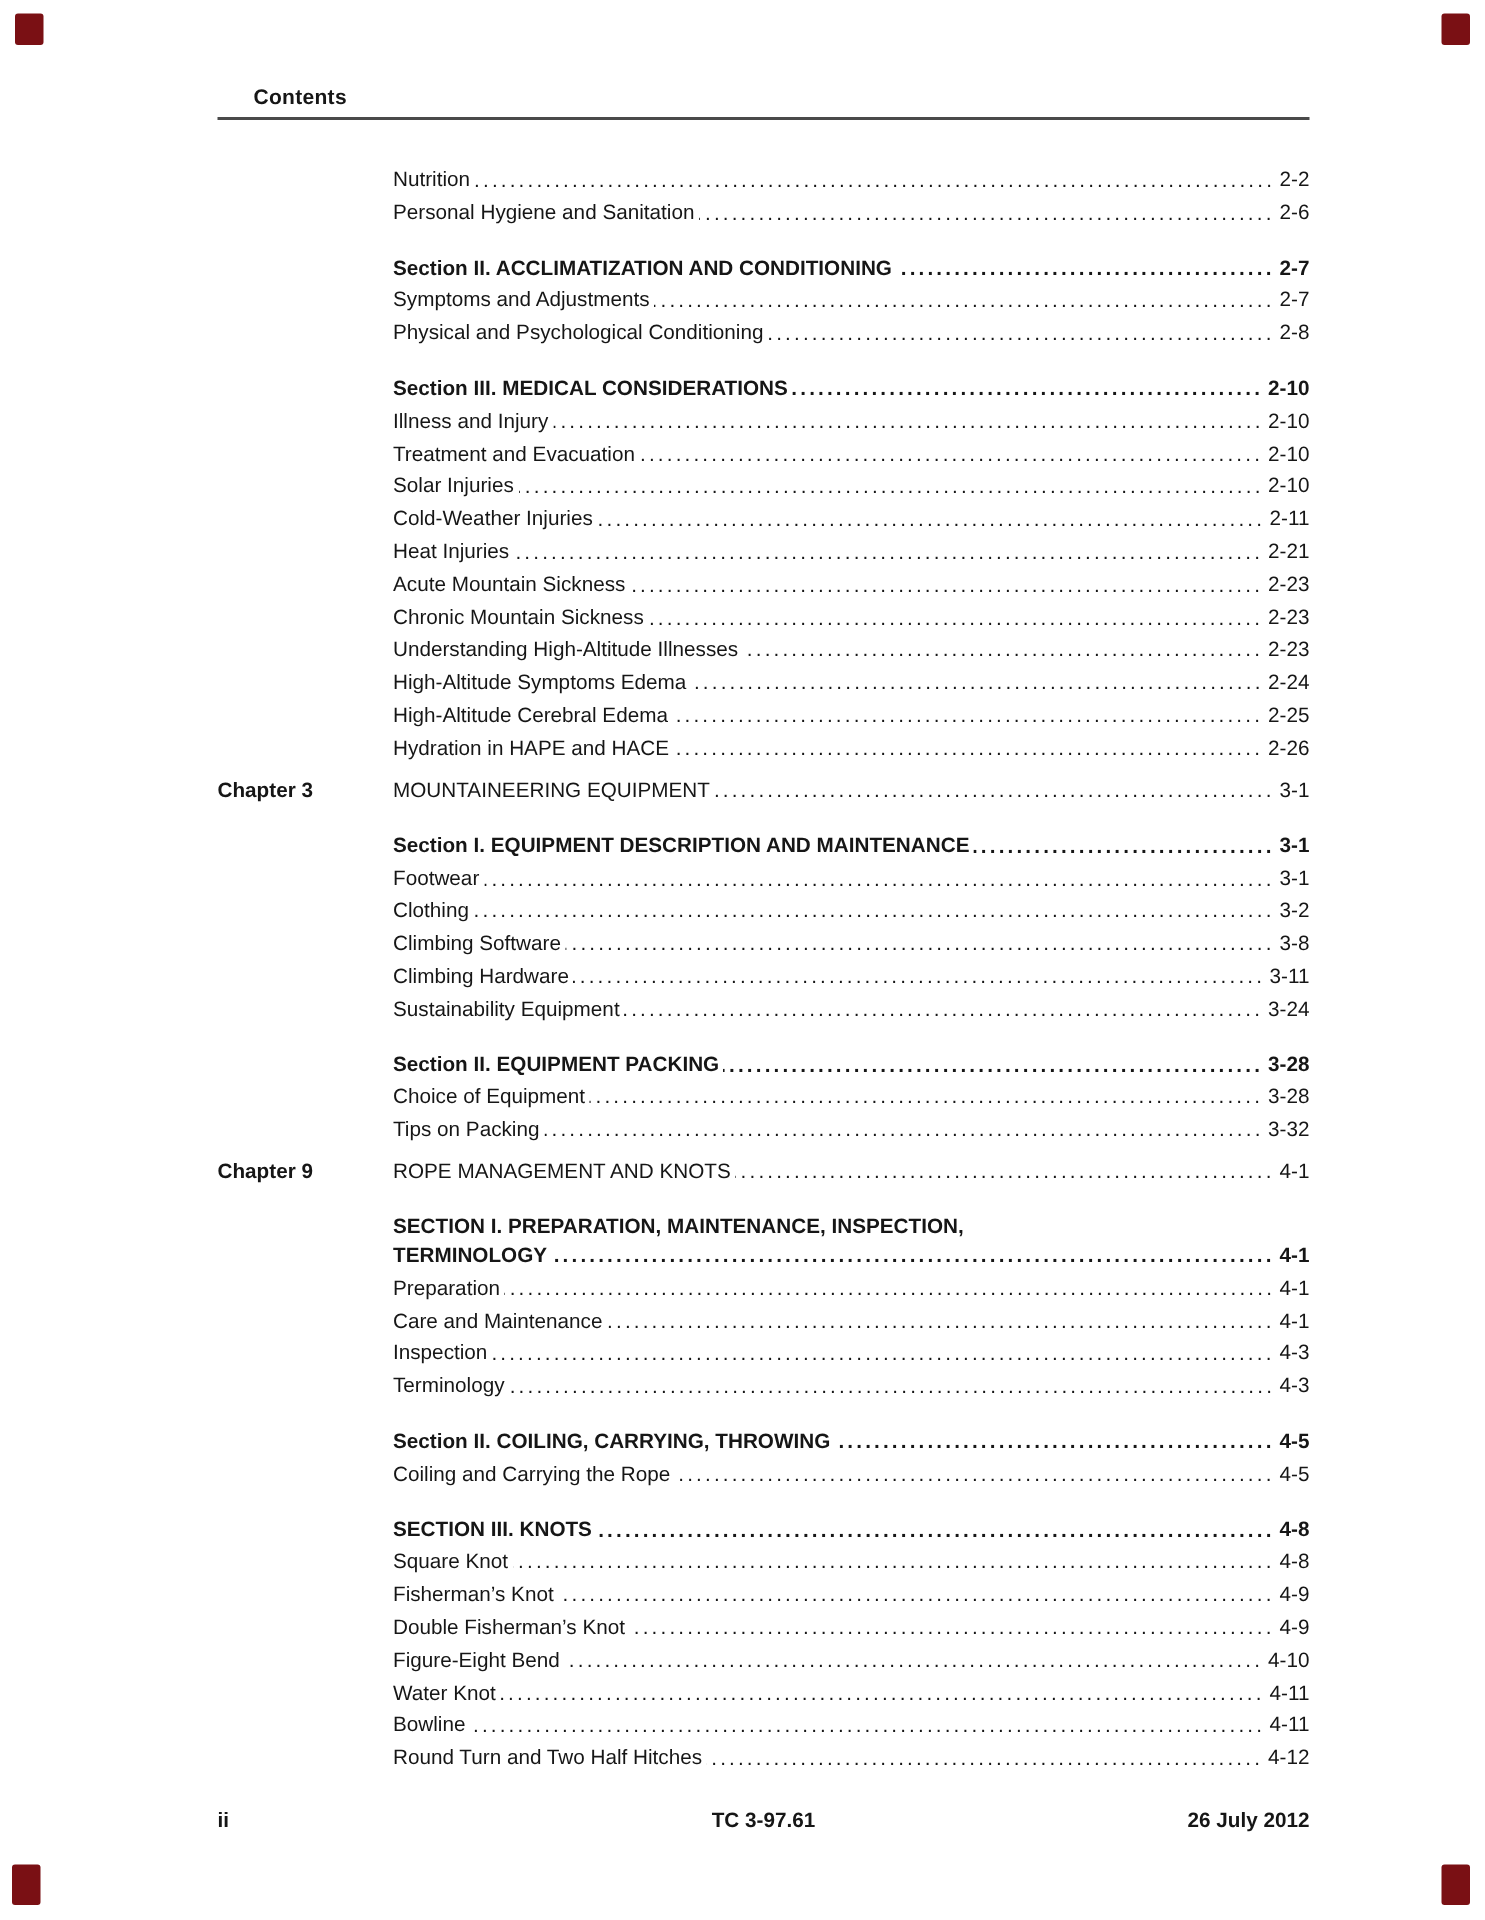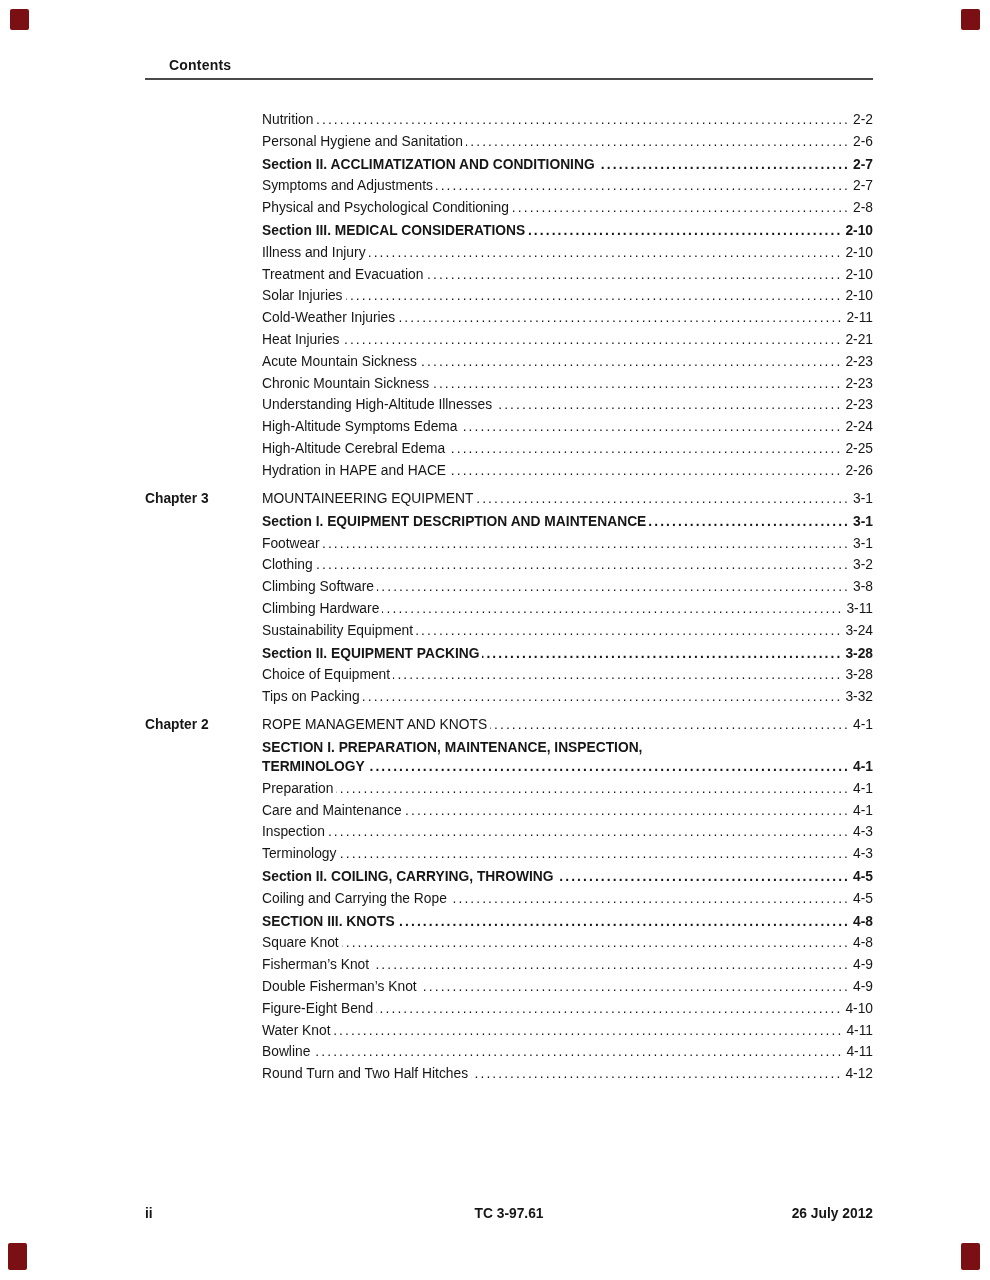--- a/index.html
+++ b/index.html
@@ -51,21 +51,21 @@
     flex: 1 1 auto;
     overflow: hidden;
     direction: rtl;
     margin: 0 3px 0 3px;
   }
   .row .dots::after {
     content: "..................................................................................................................................................................................................................................................................................";
     letter-spacing: 2.1px;
   }
   .row .pg { flex: none; }
-  .row.section { margin-top: 1px; }
+  .row.section { margin-top: 15px; }
   .row.section .title, .row.section .pg, .row.section .dots { font-weight: bold; }
   .row.chapter { margin-top: 6.4px; }
   .row.chapter .title, .row.chapter .pg, .row.chapter .dots { font-weight: normal; }
   .row.cont { margin-top: -2.8px; }
 
   
   .footer {
     position: absolute;
     left: 145px; top: 1206px;
     width: 728px;
@@ -257,21 +257,21 @@
     <span class="dots"></span>
     <span class="pg">3-28</span>
   </div>
     <div class="row entry">
     <span class="label"></span>
     <span class="title">Tips on Packing</span>
     <span class="dots"></span>
     <span class="pg">3-32</span>
   </div>
     <div class="row chapter">
-    <span class="label">Chapter 2</span>
+    <span class="label">Chapter 9</span>
     <span class="title">ROPE MANAGEMENT AND KNOTS</span>
     <span class="dots"></span>
     <span class="pg">4-1</span>
   </div>
     <div class="row section">
     <span class="label"></span>
     <span class="title">SECTION I. PREPARATION, MAINTENANCE, INSPECTION,</span>
 
   </div>
     <div class="row section cont">

